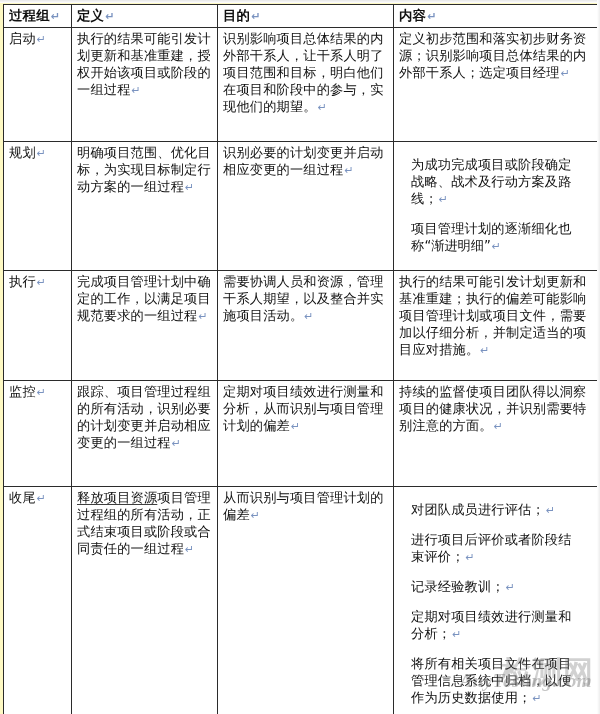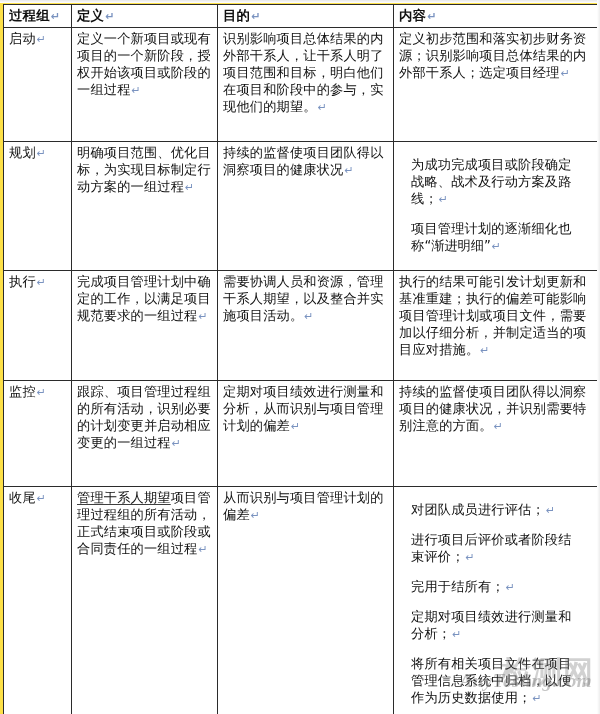--- a/index.html
+++ b/index.html
@@ -16,21 +16,21 @@
     overflow: hidden;
     position: relative;
   }
 
   .page {
     position: relative;
     width: 600px;
     height: 714px;
     box-sizing: border-box;
     padding: 4px 3px 2px 3px;
-    background: #fde047;
+    background: #fef9c3;
   }
 
   
   .scan-edge-top {
     position: absolute;
     top: 0; left: 0; right: 0;
     height: 3px;
     background: linear-gradient(to bottom, #e7e7e7, #ffffff);
   }
   .scan-edge-right {
@@ -167,39 +167,39 @@
         </th>
       </tr>
     </thead>
     <tbody>
 
       <tr class="r-qidong">
         <td>
           <span>启动</span><span class="pilcrow">↵</span>
         </td>
         <td>
-          <span>定义一个新项目或现有项目的一个新阶段，授权开始该项目或阶段的一组过程</span><span class="pilcrow">↵</span>
+          <span>执行的结果可能引发计划更新和基准重建，授权开始该项目或阶段的一组过程</span><span class="pilcrow">↵</span>
         </td>
         <td>
           <span>识别影响项目总体结果的内外部干系人，让干系人明了项目范围和目标，明白他们在项目和阶段中的参与，实现他们的期望。</span><span class="pilcrow">↵</span>
         </td>
         <td>
           <span>定义初步范围和落实初步财务资源；识别影响项目总体结果的内外部干系人；选定项目经理</span><span class="pilcrow">↵</span>
         </td>
       </tr>
 
       <tr class="r-guihua">
         <td>
           <span>规划</span><span class="pilcrow">↵</span>
         </td>
         <td>
           <span>明确项目范围、优化目标，为实现目标制定行动方案的一组过程</span><span class="pilcrow">↵</span>
         </td>
         <td>
-          <span>持续的监督使项目团队得以洞察项目的健康状况</span><span class="pilcrow">↵</span>
+          <span>识别必要的计划变更并启动相应变更的一组过程</span><span class="pilcrow">↵</span>
         </td>
         <td>
           <div class="para"><span>为成功完成项目或阶段确定战略、战术及行动方案及路线；</span><span class="pilcrow">↵</span></div>
           <div class="para"><span>项目管理计划的逐渐细化也称</span><span class="quoted">“渐进明细”</span><span class="pilcrow">↵</span></div>
         </td>
       </tr>
 
       <tr class="r-zhixing">
         <td>
           <span>执行</span><span class="pilcrow">↵</span>
@@ -228,29 +228,29 @@
         <td>
           <span>持续的监督使项目团队得以洞察项目的健康状况，并识别需要特别注意的方面。</span><span class="pilcrow">↵</span>
         </td>
       </tr>
 
       <tr class="r-shouwei">
         <td>
           <span>收尾</span><span class="pilcrow">↵</span>
         </td>
         <td>
-          <span class="ul-edit">管理干系人期望</span><span>项目管理过程组的所有活动，正式结束项目或阶段或合同责任的一组过程</span><span class="pilcrow">↵</span>
+          <span class="ul-edit">释放项目资源</span><span>项目管理过程组的所有活动，正式结束项目或阶段或合同责任的一组过程</span><span class="pilcrow">↵</span>
         </td>
         <td>
           <span>从而识别与项目管理计划的偏差</span><span class="pilcrow">↵</span>
         </td>
         <td>
           <div class="para"><span>对团队成员进行评估；</span><span class="pilcrow">↵</span></div>
           <div class="para"><span>进行项目后评价或者阶段结束评价；</span><span class="pilcrow">↵</span></div>
-          <div class="para"><span>完用于结所有；</span><span class="pilcrow">↵</span></div>
+          <div class="para"><span>记录经验教训；</span><span class="pilcrow">↵</span></div>
           <div class="para"><span>定期对项目绩效进行测量和分析；</span><span class="pilcrow">↵</span></div>
           <div class="para"><span>将所有相关项目文件在项目管理信息系统中归档，以便作为历史数据使用；</span><span class="pilcrow">↵</span></div>
           <div class="para"><span>需要协调人员和资源，确保所有相关协议的完结；</span><span class="pilcrow">↵</span></div>
           <div class="para"><span>对团队成员进行评估，释放项目资源。</span></div>
         </td>
       </tr>
 
     </tbody>
   </table>
 

